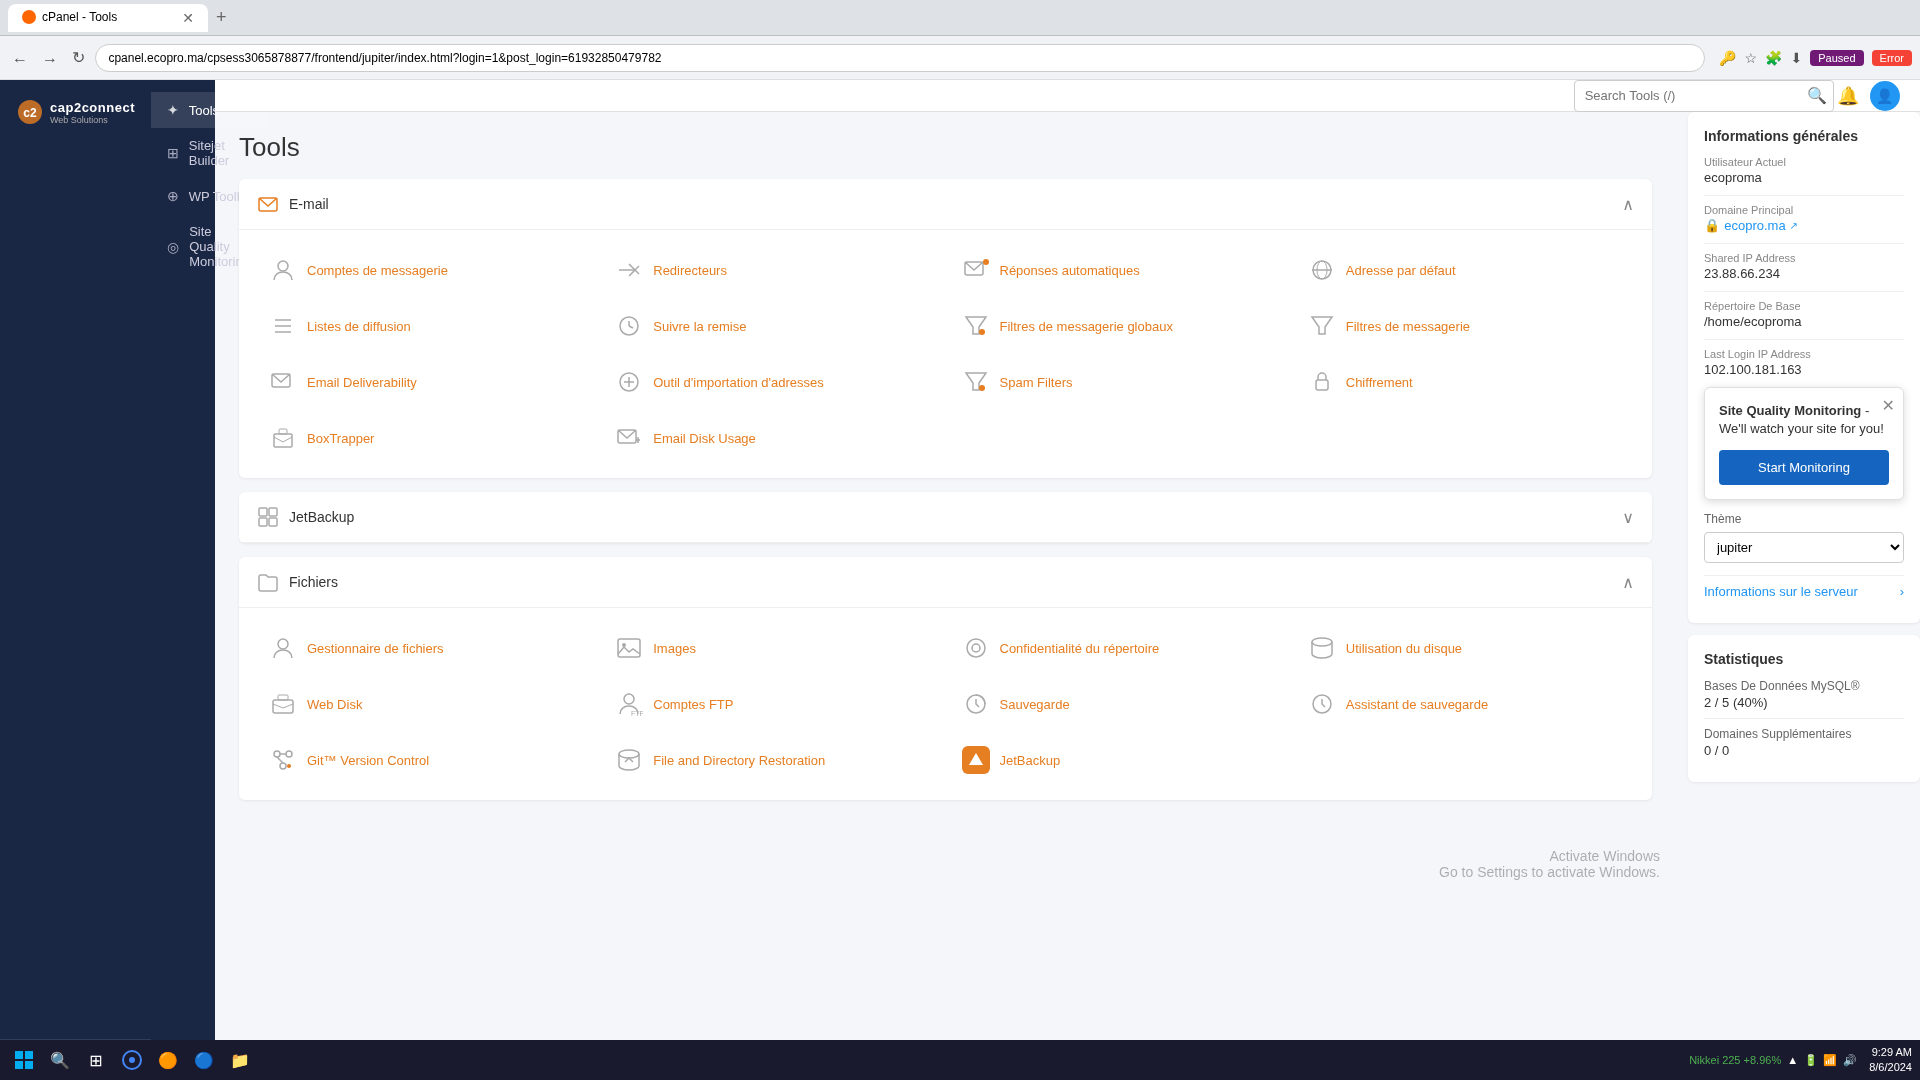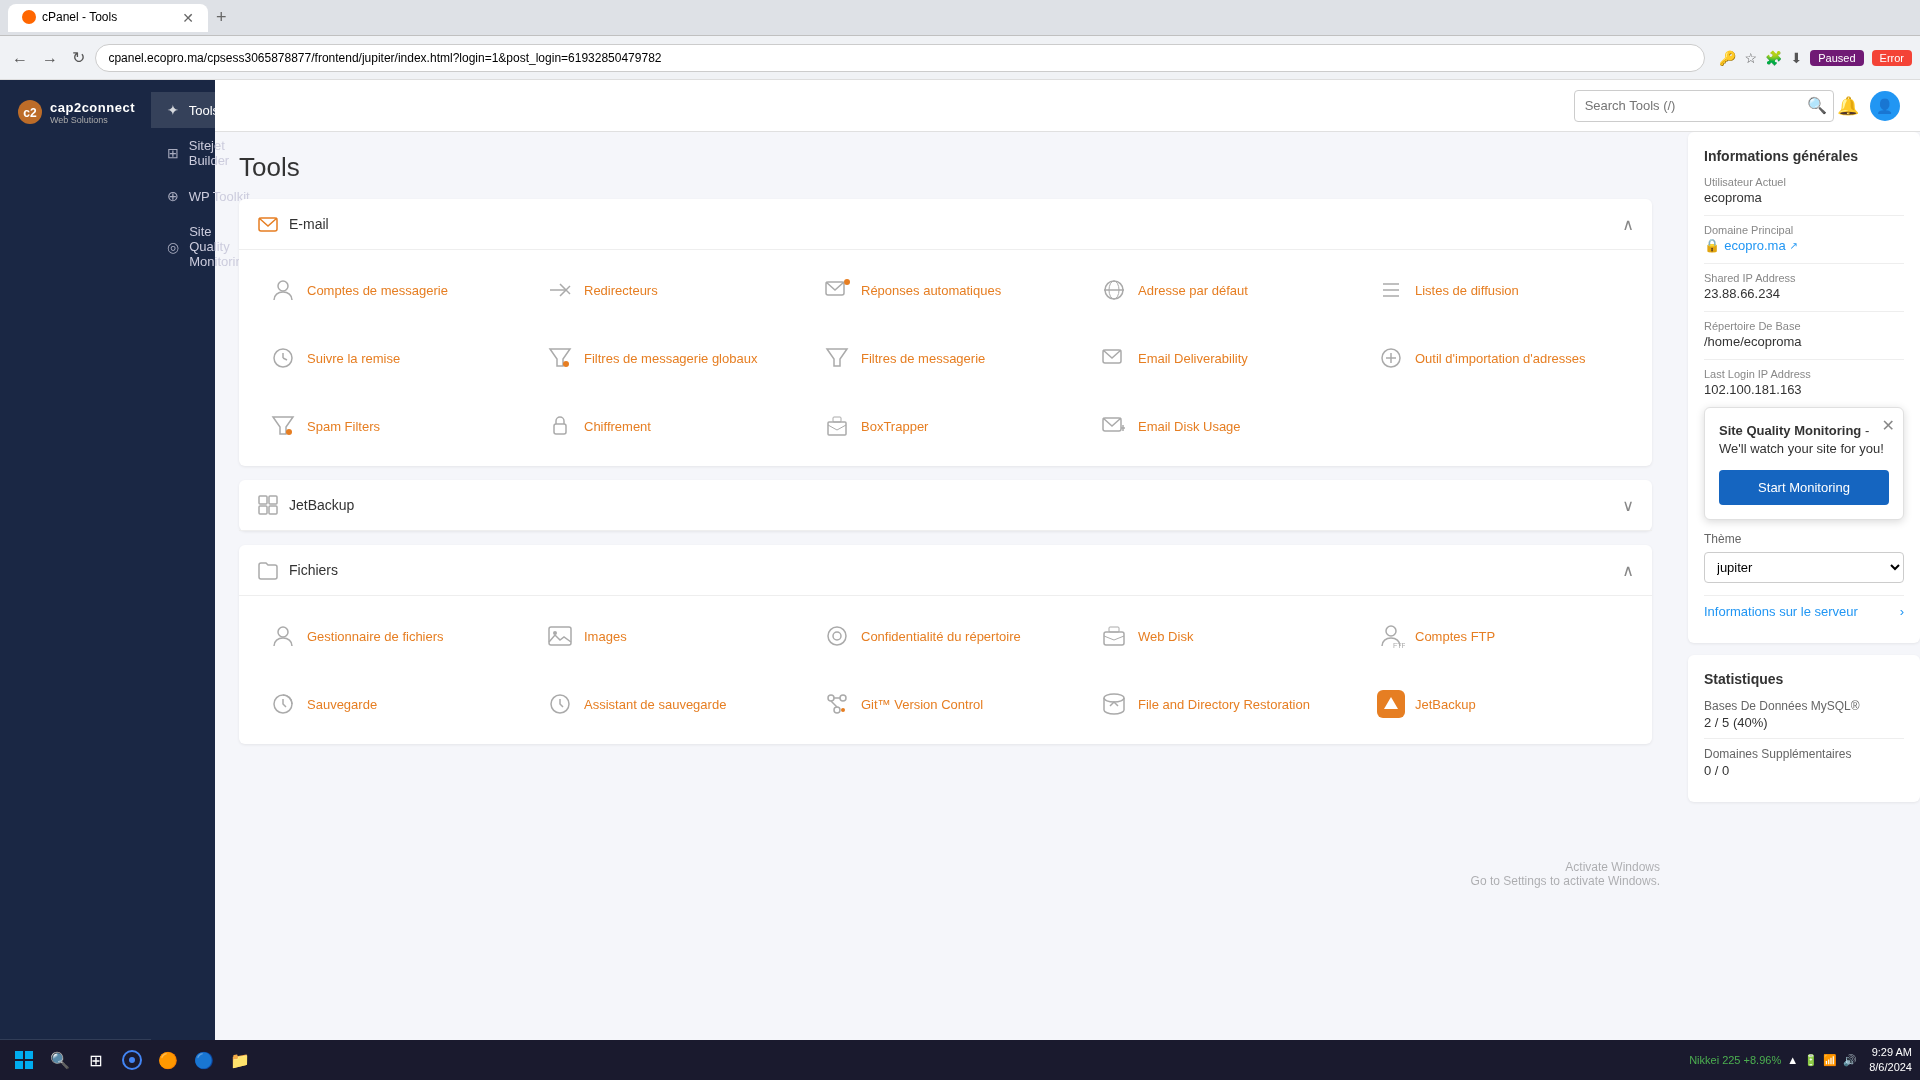--- a/index.html
+++ b/index.html
@@ -32,21 +32,21 @@
     .user-avatar { width: 30px; height: 30px; background: #2196f3; border-radius: 50%; display: flex; align-items: center; justify-content: center; color: white; font-size: 14px; cursor: pointer; }
 
     
     .section-card { background: white; border-radius: 6px; margin-bottom: 14px; box-shadow: 0 1px 3px rgba(0,0,0,0.07); }
     .section-header { display: flex; align-items: center; justify-content: space-between; padding: 14px 18px; border-bottom: 1px solid #eee; cursor: pointer; }
     .section-header-left { display: flex; align-items: center; gap: 10px; font-size: 14px; font-weight: 500; color: #333; }
     .section-toggle { color: #888; font-size: 16px; }
     .section-body { padding: 16px 18px; }
 
     
-    .tool-grid { display: grid; grid-template-columns: repeat(5, 1fr); gap: 20px 8px; }
+    .tool-grid { display: grid; grid-template-columns: repeat(4, 1fr); gap: 8px 8px; }
     .tool-item { display: flex; align-items: center; gap: 8px; padding: 8px 10px; cursor: pointer; border-radius: 4px; }
     .tool-item-icon { width: 32px; height: 32px; display: flex; align-items: center; justify-content: center; }
     .tool-item-label { color: #e67e22; font-size: 13px; cursor: pointer; }
 
     
     .right-panel { width: 248px; padding: 0 0 0 16px; flex-shrink: 0; }
     .info-card { background: white; border-radius: 6px; box-shadow: 0 1px 3px rgba(0,0,0,0.07); padding: 16px; margin-bottom: 12px; }
     .info-card-title { font-size: 14px; font-weight: 600; color: #333; margin-bottom: 12px; }
     .info-row { margin-bottom: 10px; }
     .info-label { font-size: 11px; color: #888; margin-bottom: 2px; }
@@ -69,36 +69,36 @@
     .server-info-link { display: flex; align-items: center; justify-content: space-between; color: #2196f3; font-size: 13px; cursor: pointer; padding: 8px 0; border-top: 1px solid #eee; text-decoration: none; }
 
     
     .stats-card { background: white; border-radius: 6px; box-shadow: 0 1px 3px rgba(0,0,0,0.07); padding: 16px; }
     .stats-title { font-size: 14px; font-weight: 600; color: #333; margin-bottom: 12px; }
     .stat-row { margin-bottom: 8px; }
     .stat-label { font-size: 12px; color: #666; margin-bottom: 2px; }
     .stat-value { font-size: 13px; color: #333; }
 
     
-    .activate-windows { position: absolute; bottom: 192px; right: 260px; color: rgba(0,0,0,0.3); font-size: 12px; text-align: right; pointer-events: none; }
+    .activate-windows { position: absolute; bottom: 200px; right: 260px; color: rgba(0,0,0,0.3); font-size: 14px; text-align: right; pointer-events: none; }
 
     
     .taskbar { height: 40px; background: #1a1a2e; display: flex; align-items: center; padding: 0 8px; gap: 4px; }
     .taskbar-start { width: 32px; height: 32px; display: flex; align-items: center; justify-content: center; cursor: pointer; }
     .taskbar-btn { width: 32px; height: 32px; display: flex; align-items: center; justify-content: center; cursor: pointer; color: white; font-size: 16px; }
     .taskbar-spacer { flex: 1; }
     .taskbar-right { display: flex; align-items: center; gap: 12px; color: white; font-size: 11px; }
     .taskbar-time { text-align: right; line-height: 1.4; }
     .taskbar-icons { display: flex; gap: 6px; align-items: center; }
     .main-panel { flex: 1; overflow-y: auto; padding: 20px 20px 20px 24px; }
 
     
     .layout { display: flex; flex: 1; background: #f5f6fa; }
 
-    .top-header { background: white; border-bottom: 1px solid #e0e0e0; padding: 8px 20px; display: flex; justify-content: flex-end; align-items: center; gap: 10px; height: 52px; }
+    .top-header { background: white; border-bottom: 1px solid #e0e0e0; padding: 8px 20px; display: flex; justify-content: flex-end; align-items: center; gap: 10px; height: 32px; }
   </style>
 </head>
 <body>
 
 <div class="browser-chrome">
   <div class="browser-tab">
     <div class="browser-tab-icon"></div>
     <span>cPanel - Tools</span>
     <span class="tab-close">✕</span>
   </div>
@@ -390,20 +390,29 @@
               <div class="tool-item">
                 <div class="tool-item-icon">
                   <svg width="28" height="28" viewBox="0 0 28 28">
                       <circle cx="14" cy="14" r="9" fill="none" stroke="#aaa" stroke-width="1.5"></circle>
                       <circle cx="14" cy="14" r="4" fill="none" stroke="#aaa" stroke-width="1.5"></circle>
                     </svg>
                 </div>
                 <span class="tool-item-label">Confidentialité du répertoire</span>
               </div>
 
+              <div class="tool-item">
+                <div class="tool-item-icon">
+                  <svg width="28" height="28" viewBox="0 0 28 28">
+                      <ellipse cx="14" cy="8" rx="10" ry="4" fill="none" stroke="#aaa" stroke-width="1.5"></ellipse>
+                      <path d="M4 8 v12 c0 2 4.5 4 10 4 s10-2 10-4 V8" fill="none" stroke="#aaa" stroke-width="1.5"></path>
+                    </svg>
+                </div>
+                <span class="tool-item-label">Utilisation du disque</span>
+              </div>
 
               <div class="tool-item">
                 <div class="tool-item-icon">
                   <svg width="28" height="28" viewBox="0 0 28 28">
                       <rect x="4" y="10" width="20" height="13" rx="2" fill="none" stroke="#aaa" stroke-width="1.5"></rect>
                       <polyline points="4,14 14,18 24,14" fill="none" stroke="#aaa" stroke-width="1"></polyline>
                       <rect x="9" y="5" width="10" height="5" rx="1" fill="none" stroke="#aaa" stroke-width="1"></rect>
                     </svg>
                 </div>
                 <span class="tool-item-label">Web Disk</span>

